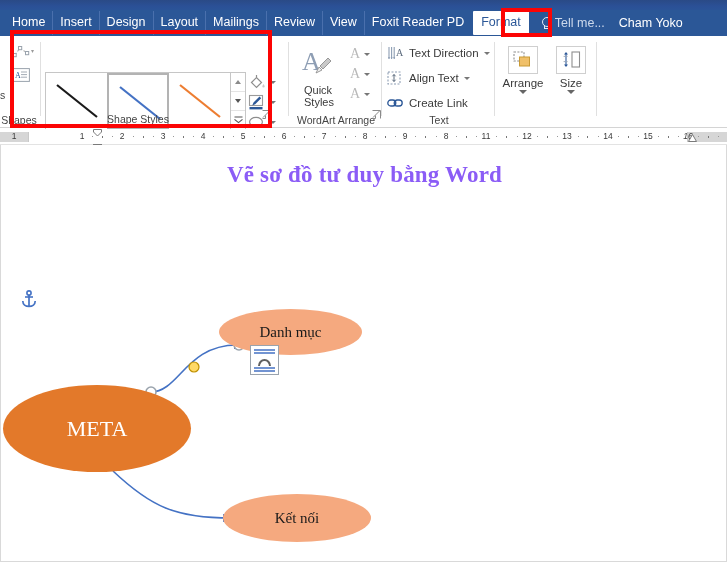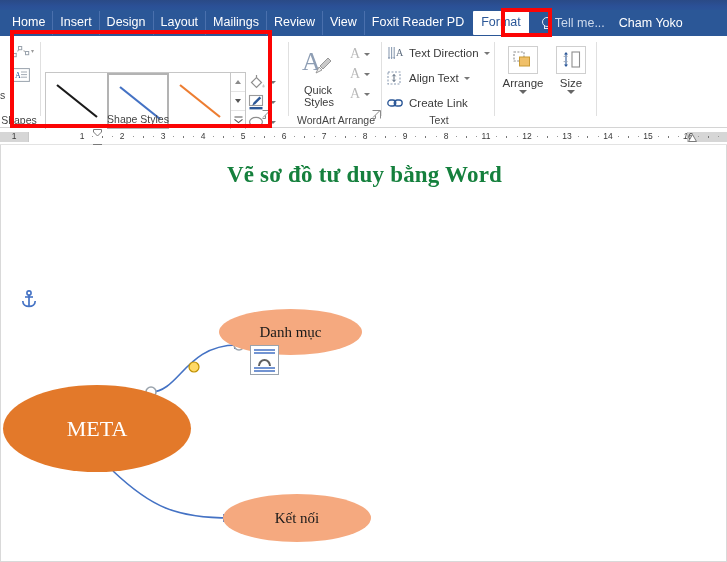--- a/index.html
+++ b/index.html
@@ -137,21 +137,21 @@
 
   
   .canvas {
     position: absolute; left: 0; top: 145px; width: 727px; height: 417px;
     background: #ffffff; border: 1px solid #d9d9d9; border-top: none;
     overflow: hidden;
   }
   .doc-title {
     position: absolute; left: 0; top: 17px; width: 727px; text-align: center;
     font-family: "Liberation Serif", serif; font-weight: bold;
-    font-size: 23px; color: #15803d; letter-spacing: .2px;
+    font-size: 23px; color: #8b5cf6; letter-spacing: .2px;
   }
   .anchor-icon { position: absolute; left: 20px; top: 145px; }
 
   .node {
     position: absolute; border-radius: 50%;
     display: flex; align-items: center; justify-content: center;
     font-family: "Liberation Serif", serif;
   }
   .node-meta {
     left: 2px; top: 240px; width: 188px; height: 87px;

